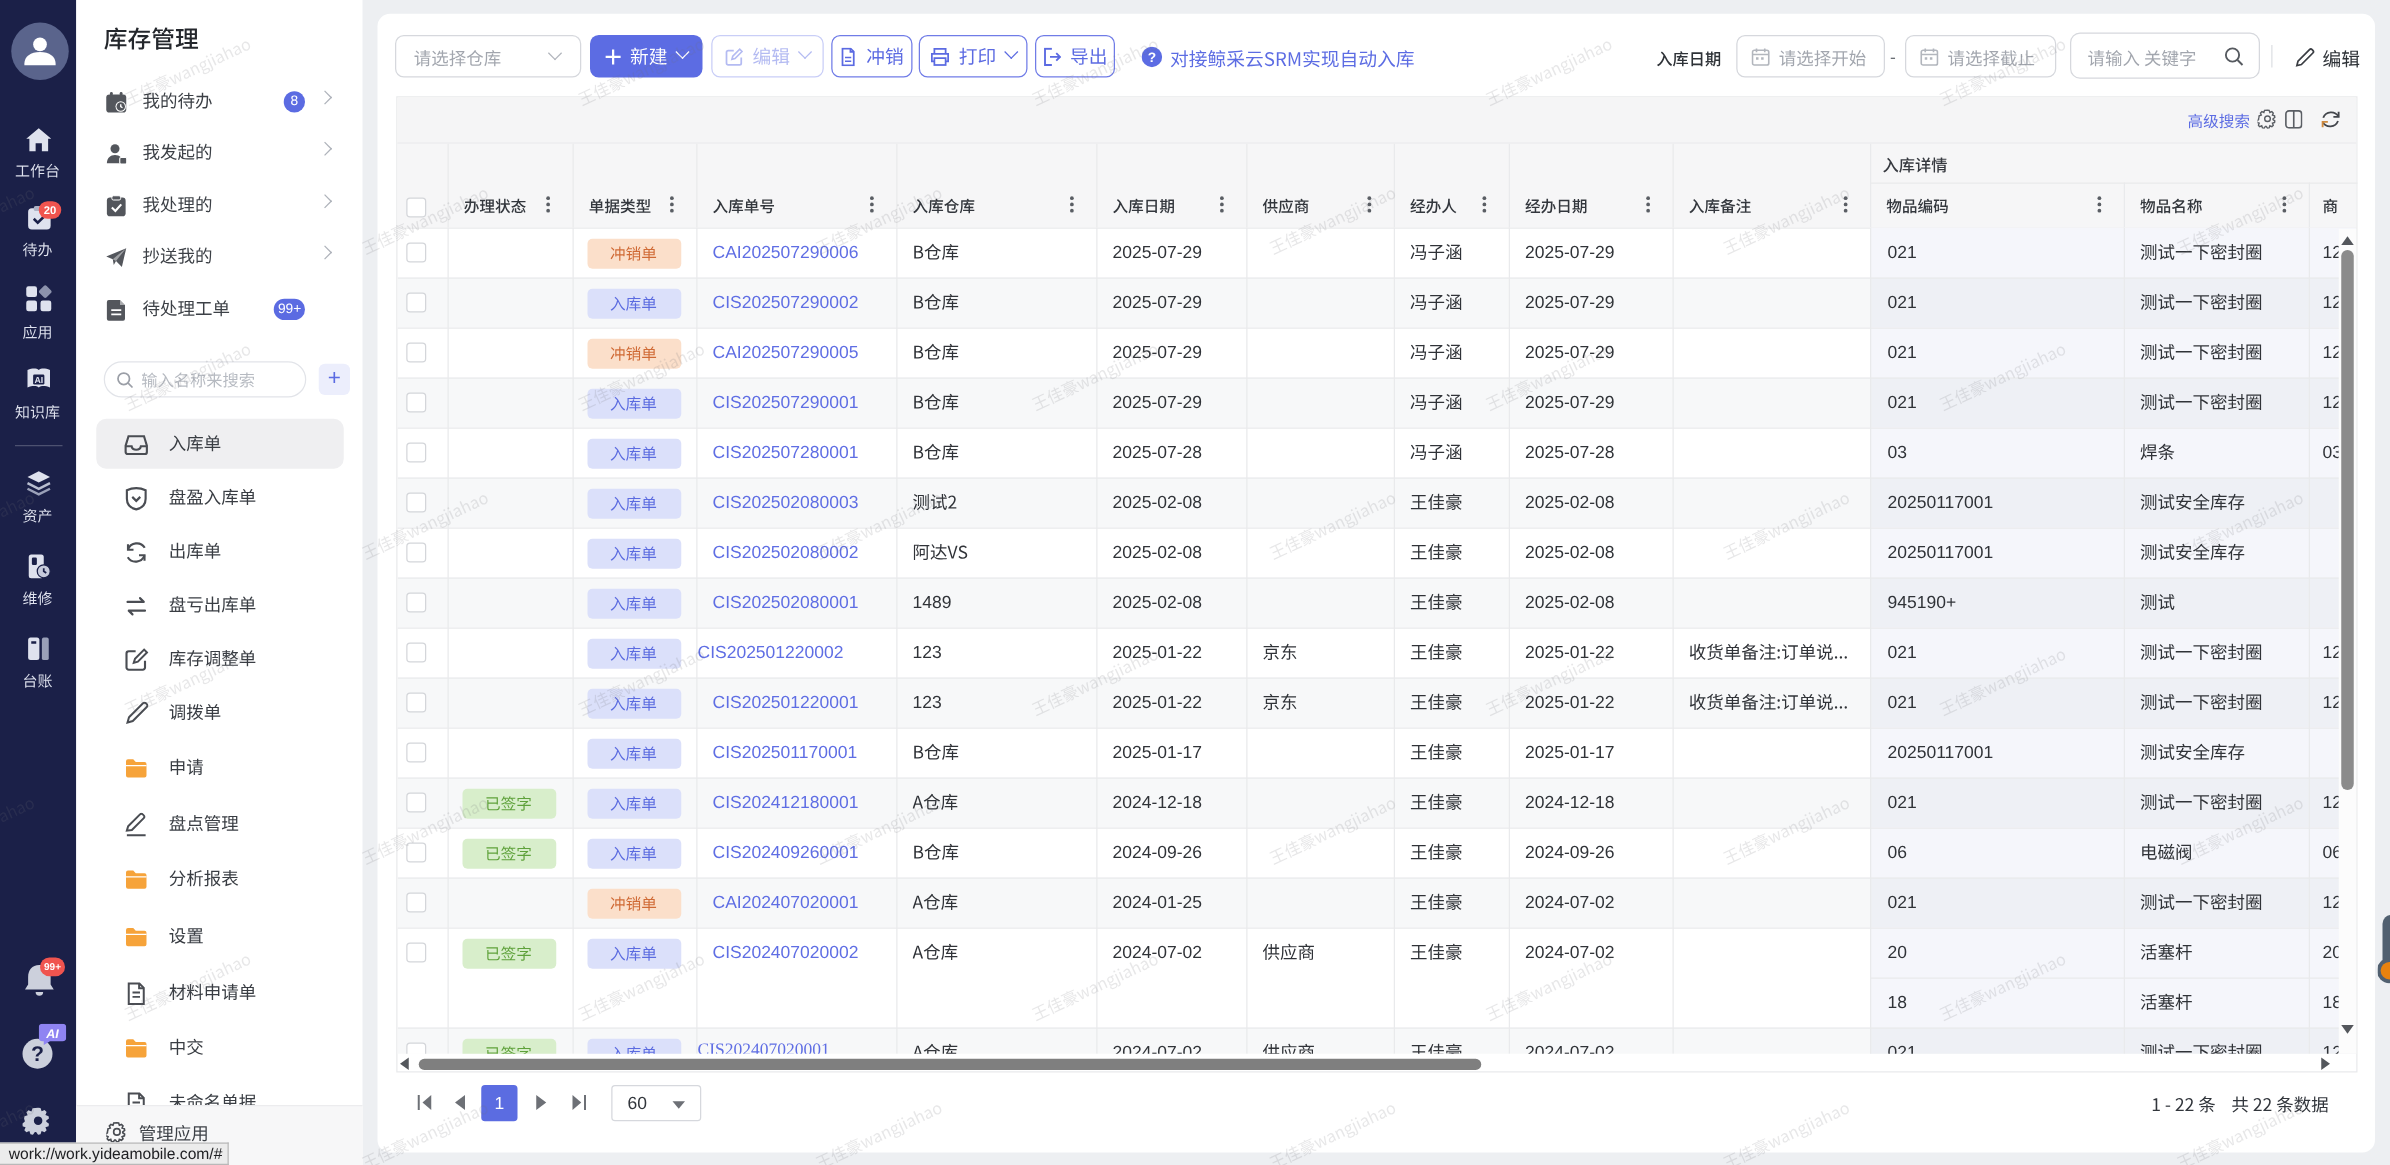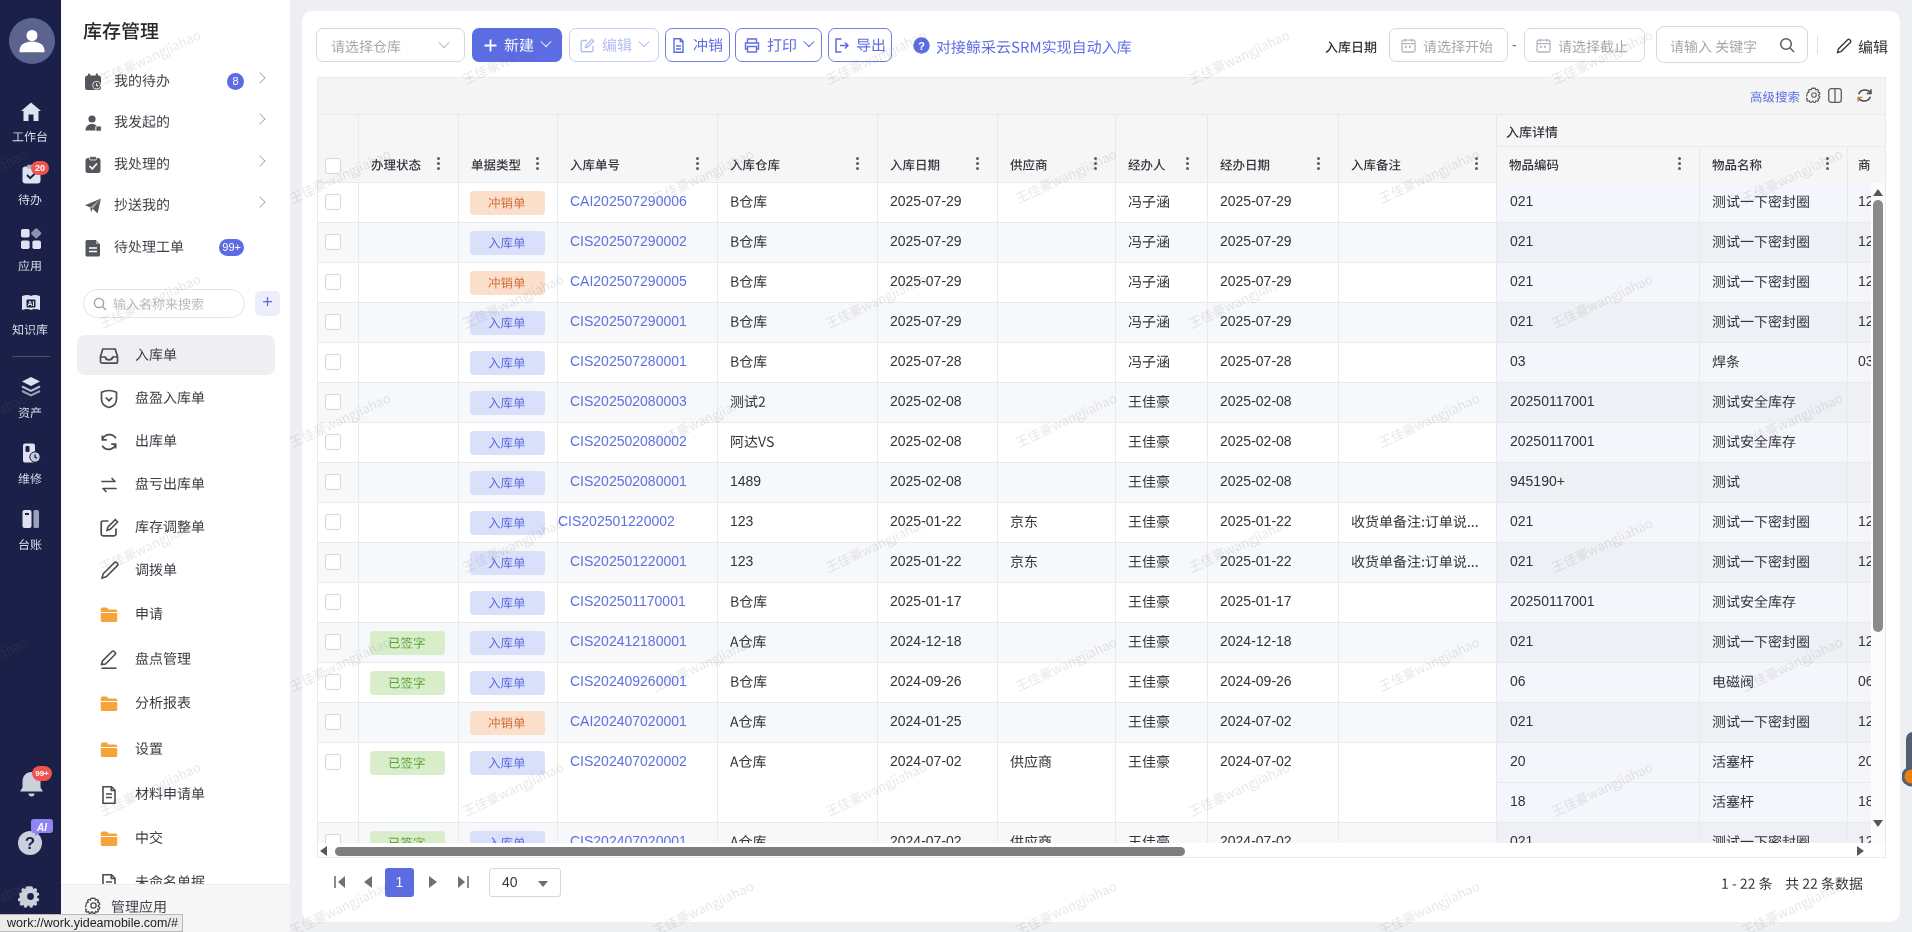--- a/index.html
+++ b/index.html
@@ -1907,21 +1907,21 @@
       </div>
 <div class="badge b-rk" style="left:152px;top:649px;">
         <svg width="39" height="16" style="display:block;overflow:visible;">
           <g fill="#5b6be0" transform="translate(0,12.59) scale(0.01250,-0.01250)">
             <use href="#gr5165" x="0"></use>
             <use href="#gr5E93" x="1000"></use>
             <use href="#gr5355" x="2000"></use>
           </g>
         </svg>
       </div>
-<div class="cell link" style="left:252px;top:651px;">CIS202407020001</div>
+<div class="cell link" style="left:240px;top:651px;font-family:Liberation Serif, serif;">CIS202407020001</div>
 <div class="cell" style="left:412px;top:651px;">
         <svg width="38" height="18" style="display:block;overflow:visible;">
           <g fill="#303338" transform="translate(0,13.86) scale(0.01400,-0.01400)">
             <use href="#gr0041" x="0"></use>
             <use href="#gr4ED3" x="608"></use>
             <use href="#gr5E93" x="1608"></use>
           </g>
         </svg>
       </div>
 <div class="cell" style="left:572px;top:651px;">2024-07-02</div>
@@ -1974,21 +1974,21 @@
       <path d="M12 1 L5 7 l7 6Z" fill="#6d7076"></path>
     </svg>
 <div class="tri" style="left:364px;top:876px;border-top:6px solid transparent;border-bottom:6px solid transparent;border-right:8px solid #6d7076;"></div>
 <div class="abs" style="left:385px;top:868px;width:29px;height:29px;background:#5b6ce1;border-radius:3px;color:#fff;font-size:14px;text-align:center;line-height:29px;">1</div>
 <div class="tri" style="left:429px;top:876px;border-top:6px solid transparent;border-bottom:6px solid transparent;border-left:8px solid #6d7076;"></div>
 <svg style="position:absolute;left:456px;top:875px" width="14" height="14" viewBox="0 0 14 14">
       <path d="M12 1v12" stroke="#6d7076" stroke-width="1.6"></path>
       <path d="M2 1 l7 6 -7 6Z" fill="#6d7076"></path>
     </svg>
 <div class="abs" style="left:489px;top:868px;width:72px;height:29px;background:#fff;border:1px solid #d6d8dd;border-radius:3px;">
-      <span style="position:absolute;left:12px;top:5px;font-size:14px;color:#32363c;">40</span>
+      <span style="position:absolute;left:12px;top:5px;font-size:14px;color:#32363c;">60</span>
       <div class="tri" style="right:12px;top:12px;border-left:5px solid transparent;border-right:5px solid transparent;border-top:6px solid #6d7076;"></div>
     </div>
 <div class="abs" style="left:1564px;top:875px;width:300px;display:flex;justify-content:flex-end;">
       <svg width="143" height="18" style="display:block;overflow:visible;">
         <g fill="#32363c" transform="translate(0,13.86) scale(0.01400,-0.01400)">
           <use href="#gr0031" x="0"></use>
           <use href="#gr002D" x="779"></use>
           <use href="#gr0032" x="1350"></use>
           <use href="#gr0032" x="1905"></use>
           <use href="#gr6761" x="2684"></use>

